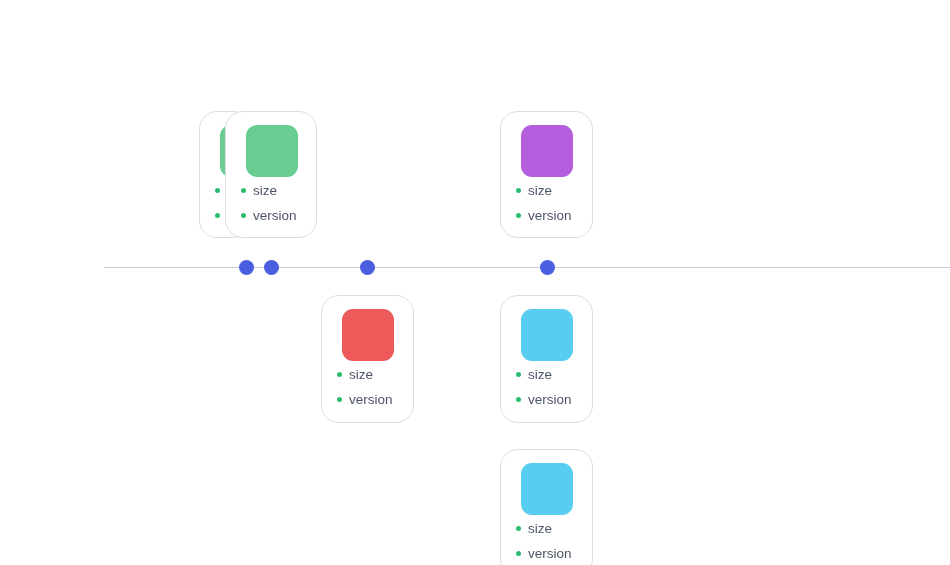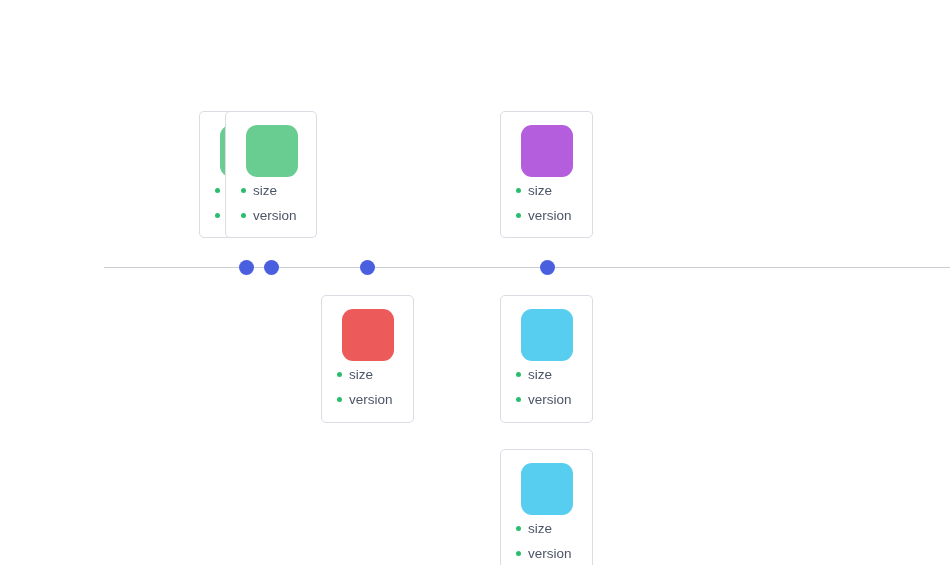--- a/index.html
+++ b/index.html
@@ -38,21 +38,21 @@
     border-radius: 50%;
     background: #4a5fe0;
   }
 
   
   .card {
     position: absolute;
     box-sizing: border-box;
     background: #ffffff;
     border: 1px solid #d9dde3;
-    border-radius: 5px;
+    border-radius: 18px;
     padding: 0;
   }
 
   .card-thumb {
     position: absolute;
     border-radius: 11px;
   }
 
   .card-meta {
     position: absolute;

